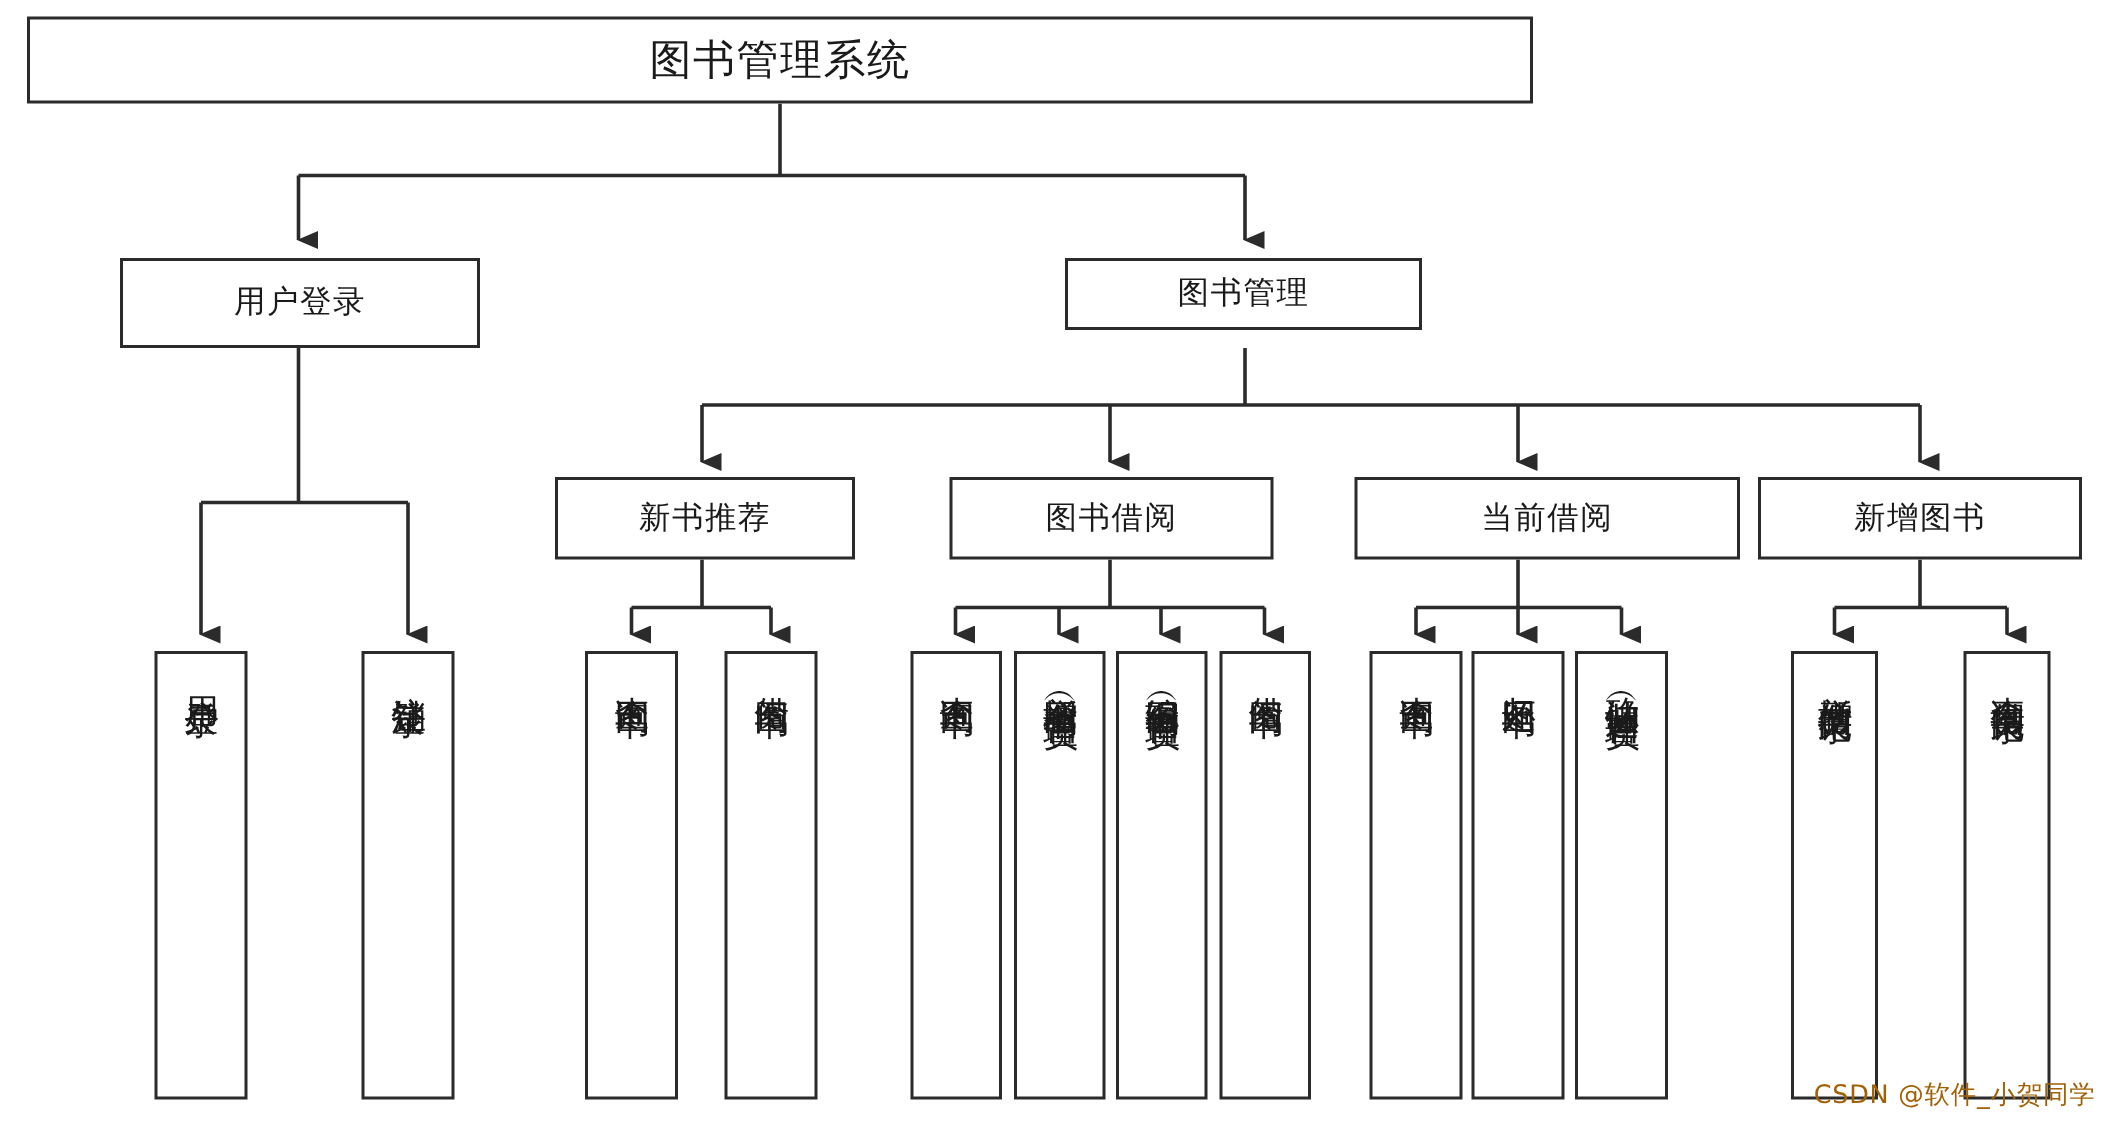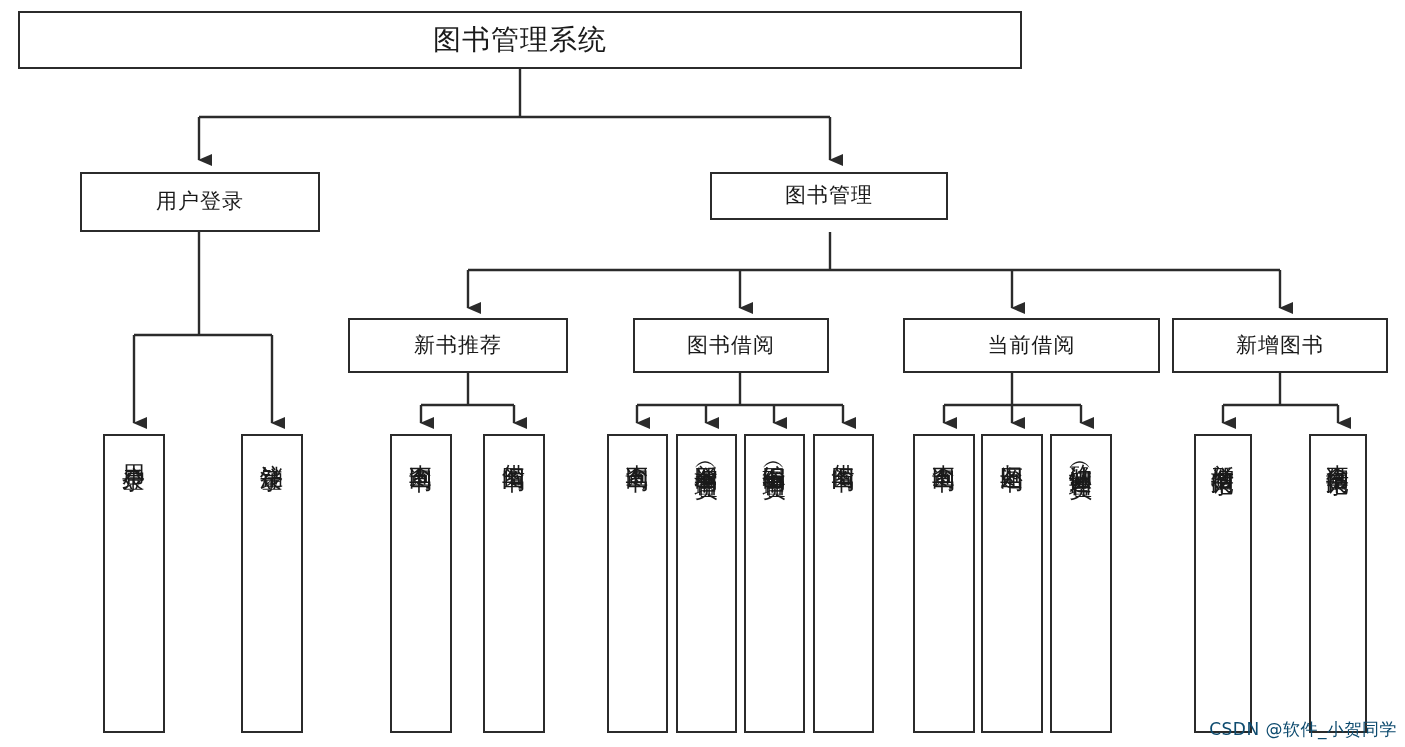--- a/index.html
+++ b/index.html
@@ -56,21 +56,21 @@
     line-height: 1.22;
     letter-spacing: 2px;
     white-space: nowrap;
     color: #1a1a1a;
   }
   #watermark {
     position: absolute;
     right: 8px;
     bottom: 6px;
     font-size: 17px;
-    color: #0c4a6e;
+    color: #a16207;
     letter-spacing: 0.5px;
     white-space: nowrap;
     pointer-events: none;
   }
 </style>
 </head>
 <body>
 
 <div id="diagram-root">
 
@@ -128,24 +128,24 @@
     <span>图书管理系统</span>
   </div>
 
   <div class="node horiz" style="left:80px; top:172px; width:240px; height:60px;">
     <span>用户登录</span>
   </div>
   <div class="node horiz" style="left:710px; top:172px; width:238px; height:48px;">
     <span>图书管理</span>
   </div>
 
-  <div class="node horiz" style="left:348px; top:318px; width:220px; height:55px;">
+  <div class="node horiz" style="left:370px; top:318px; width:200px; height:55px;">
     <span>新书推荐</span>
   </div>
-  <div class="node horiz" style="left:633px; top:318px; width:196px; height:55px;text-align:center;">
+  <div class="node horiz" style="left:633px; top:318px; width:216px; height:55px;text-align:center;">
     <span>图书借阅</span>
   </div>
   <div class="node horiz" style="left:903px; top:318px; width:257px; height:55px;">
     <span>当前借阅</span>
   </div>
   <div class="node horiz" style="left:1172px; top:318px; width:216px; height:55px;">
     <span>新增图书</span>
   </div>
 
   <div class="node leaf" style="left:103px; top:434px; width:62px; height:299px;">

